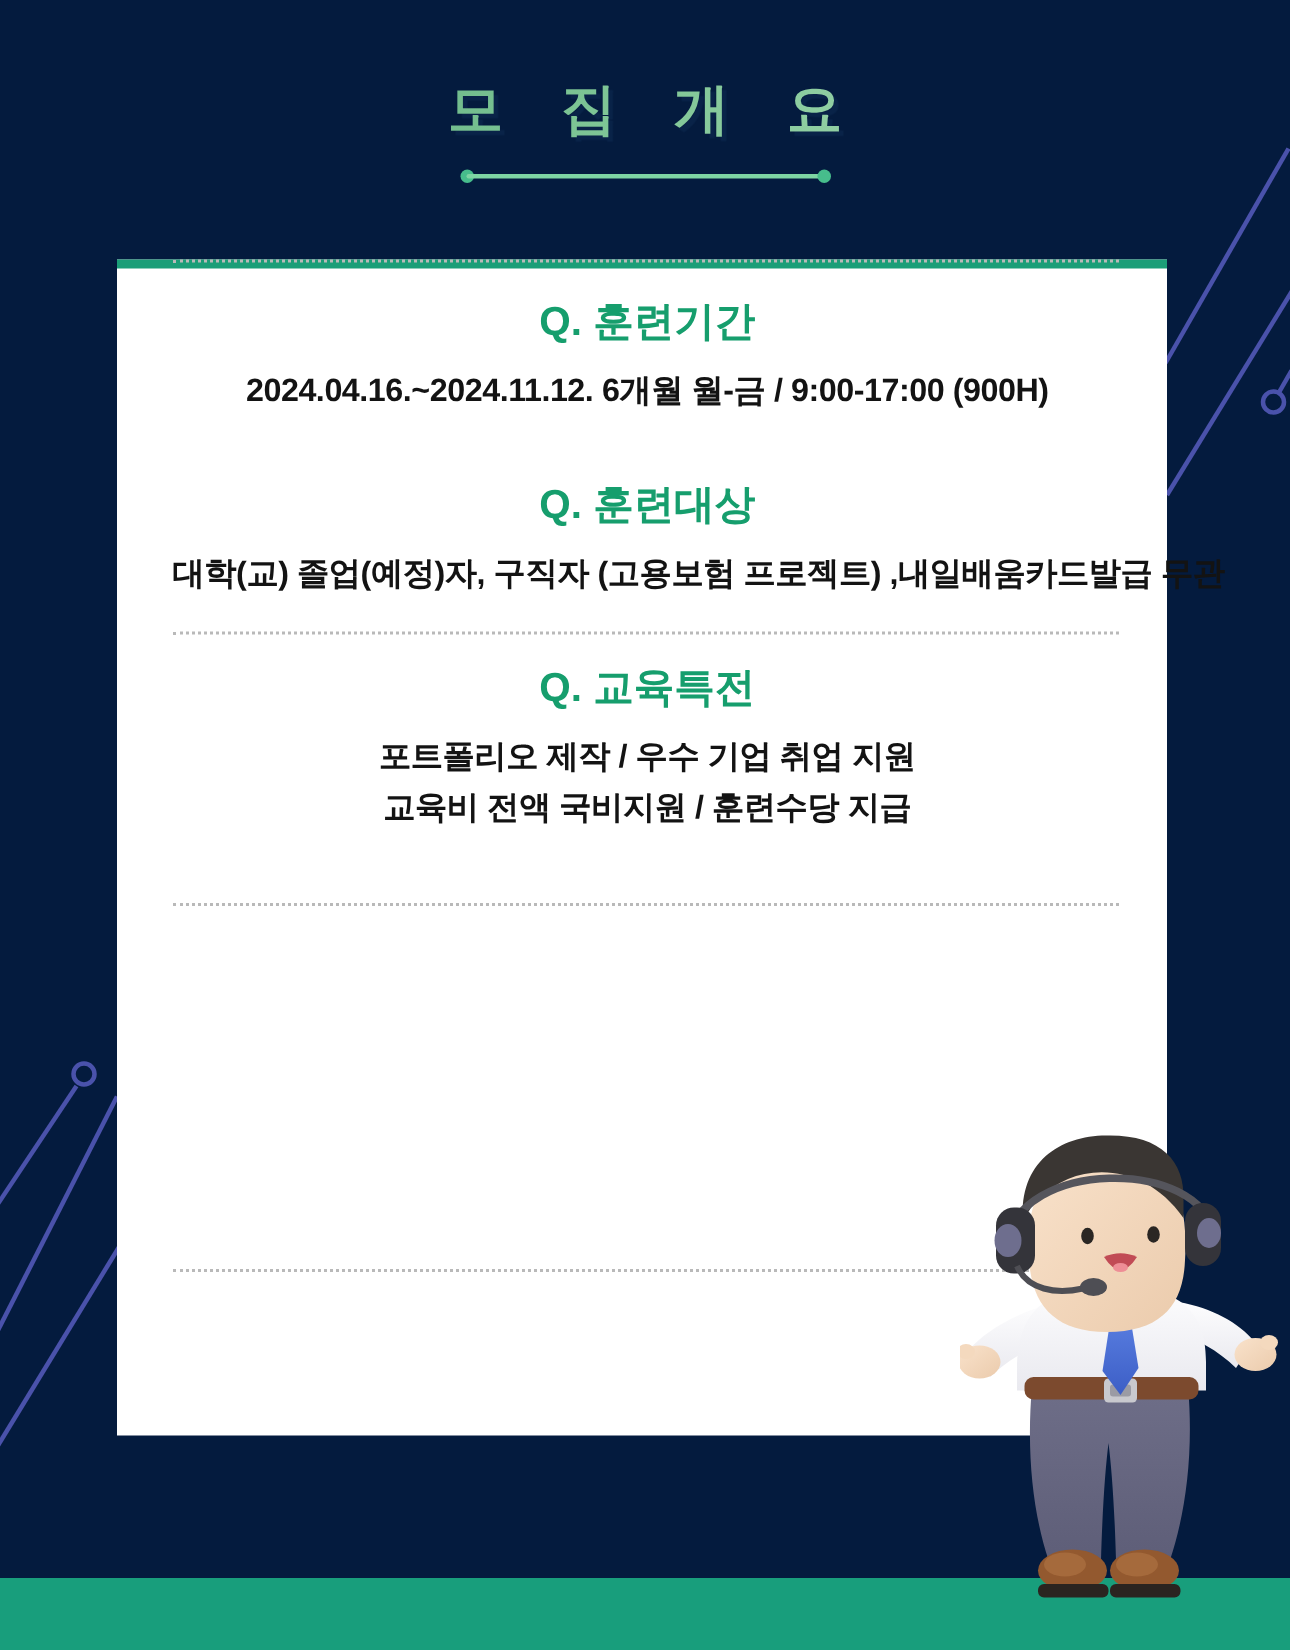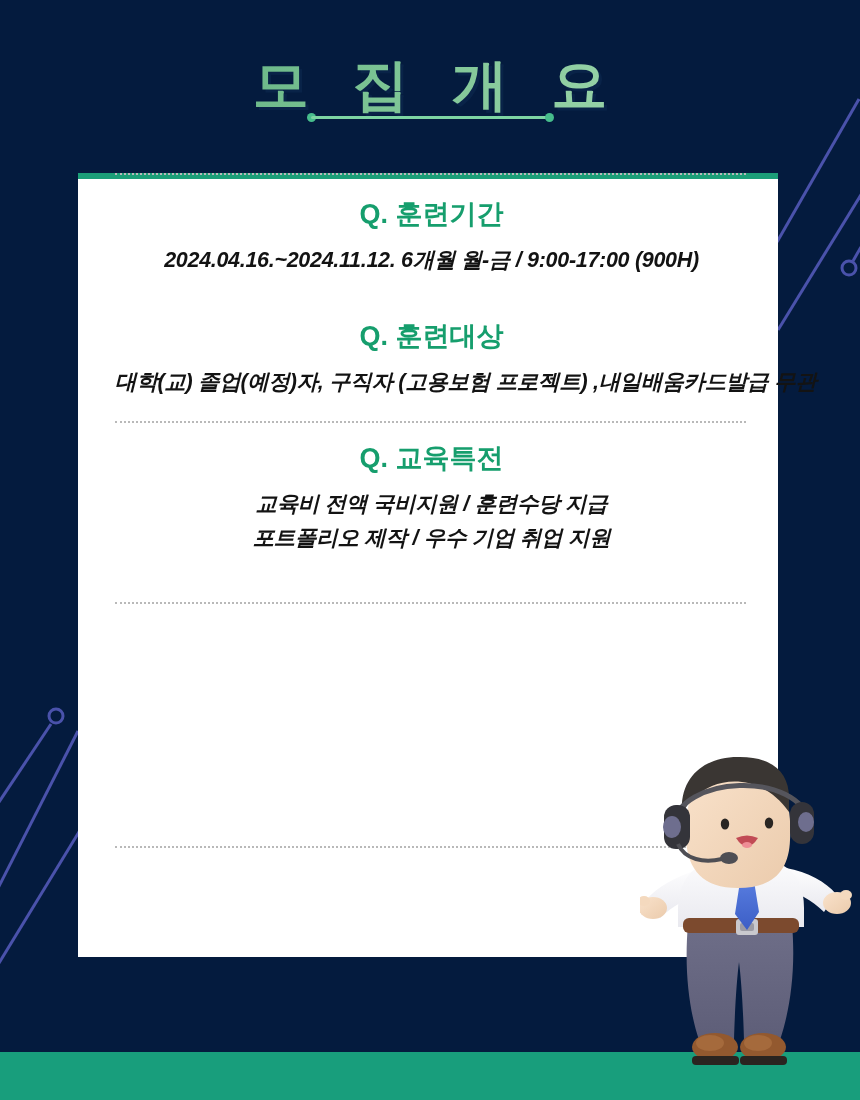--- a/index.html
+++ b/index.html
@@ -6,21 +6,21 @@
   body{
     width:860px;height:1100px;position:relative;overflow:hidden;
     background:#041B3E;
     font-family:"Liberation Sans","DejaVu Sans",sans-serif;
   }
   
   .bg-decor{position:absolute;inset:0;width:860px;height:1100px;pointer-events:none;}
   
   .page-title{
     position:absolute;top:48px;left:0;width:860px;margin:0;text-align:center;
-    font-size:56px;font-weight:800;letter-spacing:14px;text-indent:14px;
+    font-size:37px;font-weight:800;letter-spacing:14px;text-indent:14px;
     background:linear-gradient(115deg,#55a87a 5%,#7cc494 45%,#a9dcb4 90%);
     -webkit-background-clip:text;background-clip:text;color:transparent;
     filter:drop-shadow(3px 3px 0 rgba(10,36,73,0.95));
   }
   .title-underline{
     position:absolute;left:307px;top:113px;width:247px;height:9px;
   }
   .title-underline .line{position:absolute;left:4px;right:4px;top:3px;height:3px;background:#7dd5a3;border-radius:2px;}
   .title-underline .dot{position:absolute;top:0;width:9px;height:9px;border-radius:50%;background:#47bd8c;}
   .title-underline .dot.l{left:0;}
@@ -38,21 +38,20 @@
   .qa-section:nth-child(2){top:148px;}
   .qa-section:nth-child(3){top:270px;}
   .qa-section:nth-child(4){top:449px;}
   .qa-section:nth-child(5){top:690px;}
   .section-heading{
     font-size:27px;line-height:30px;font-weight:800;color:#169e6d;margin:0 0 14px 0;
   }
   .section-line{
     font-size:21.5px;line-height:34px;font-weight:700;color:#131313;letter-spacing:-0.3px;
     white-space:nowrap;
-    font-style:italic;
   }
   .divider{position:absolute;left:37px;right:32px;border-top:2px dotted #b9b9b9;height:0;}
   .divider:nth-of-type(1){top:131px;}
   .divider:nth-of-type(2){top:248px;}
   .divider:nth-of-type(3){top:429px;}
   .divider:nth-of-type(4){top:673px;}
   
   .footer-band{position:absolute;left:0;bottom:0;width:860px;height:48px;background:#189e7c;}
   
   .mascot{position:absolute;left:640px;top:748px;width:220px;height:340px;z-index:5;}
@@ -92,22 +91,22 @@
       <div class="qa-section">
         <div class="section-heading">Q. 훈련기간</div>
         <div class="section-line">2024.04.16.~2024.11.12. 6개월 월-금 / 9:00-17:00 (900H)</div>
       </div>
       <div class="qa-section">
         <div class="section-heading">Q. 훈련대상</div>
         <div class="section-line">대학(교) 졸업(예정)자, 구직자 (고용보험 프로젝트) ,내일배움카드발급 무관</div>
       </div>
       <div class="qa-section">
         <div class="section-heading">Q. 교육특전</div>
+        <div class="section-line">포트폴리오 제작 / 우수 기업 취업 지원</div>
         <div class="section-line">교육비 전액 국비지원 / 훈련수당 지급</div>
-        <div class="section-line">포트폴리오 제작 / 우수 기업 취업 지원</div>
       </div>
     </div>
 </div>
 
 <div class="footer-band"></div>
 
 <svg class="mascot" viewBox="0 0 220 340" xmlns="http://www.w3.org/2000/svg">
   <defs>
     <linearGradient id="skin" x1="0" y1="0" x2="1" y2="1">
       <stop offset="0" stop-color="#F9E2CB"></stop>

